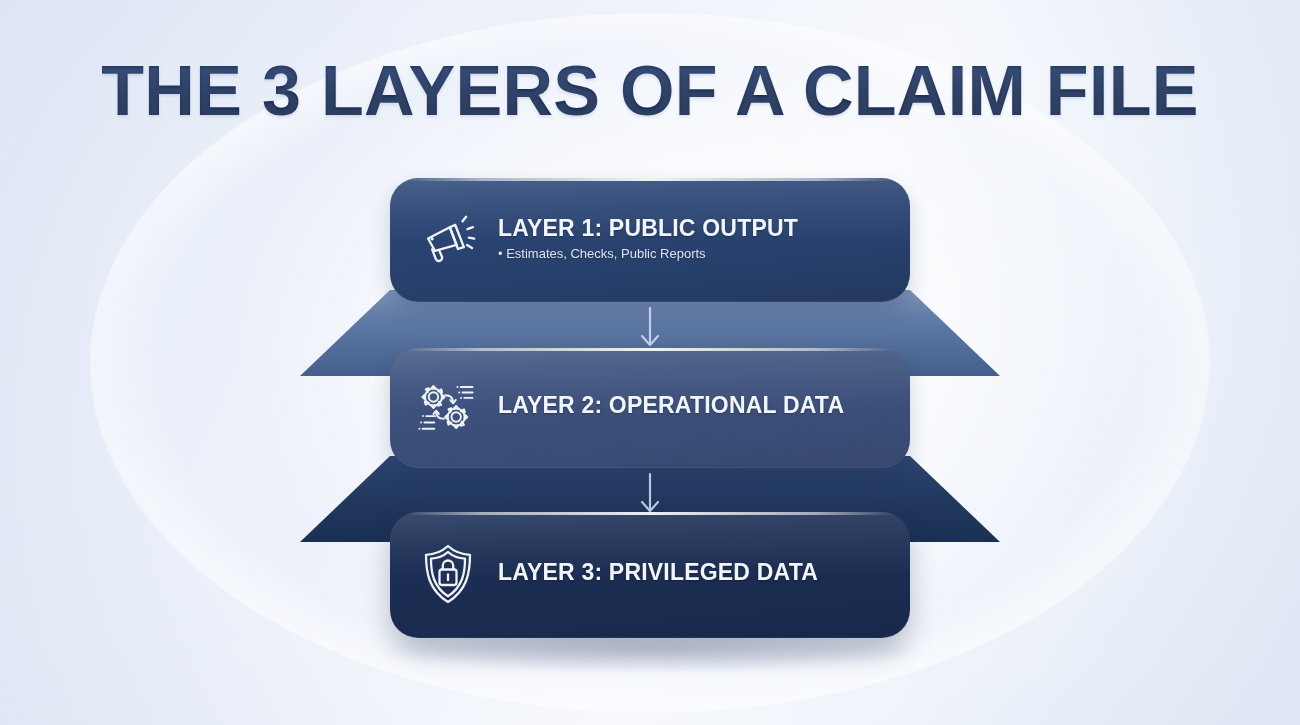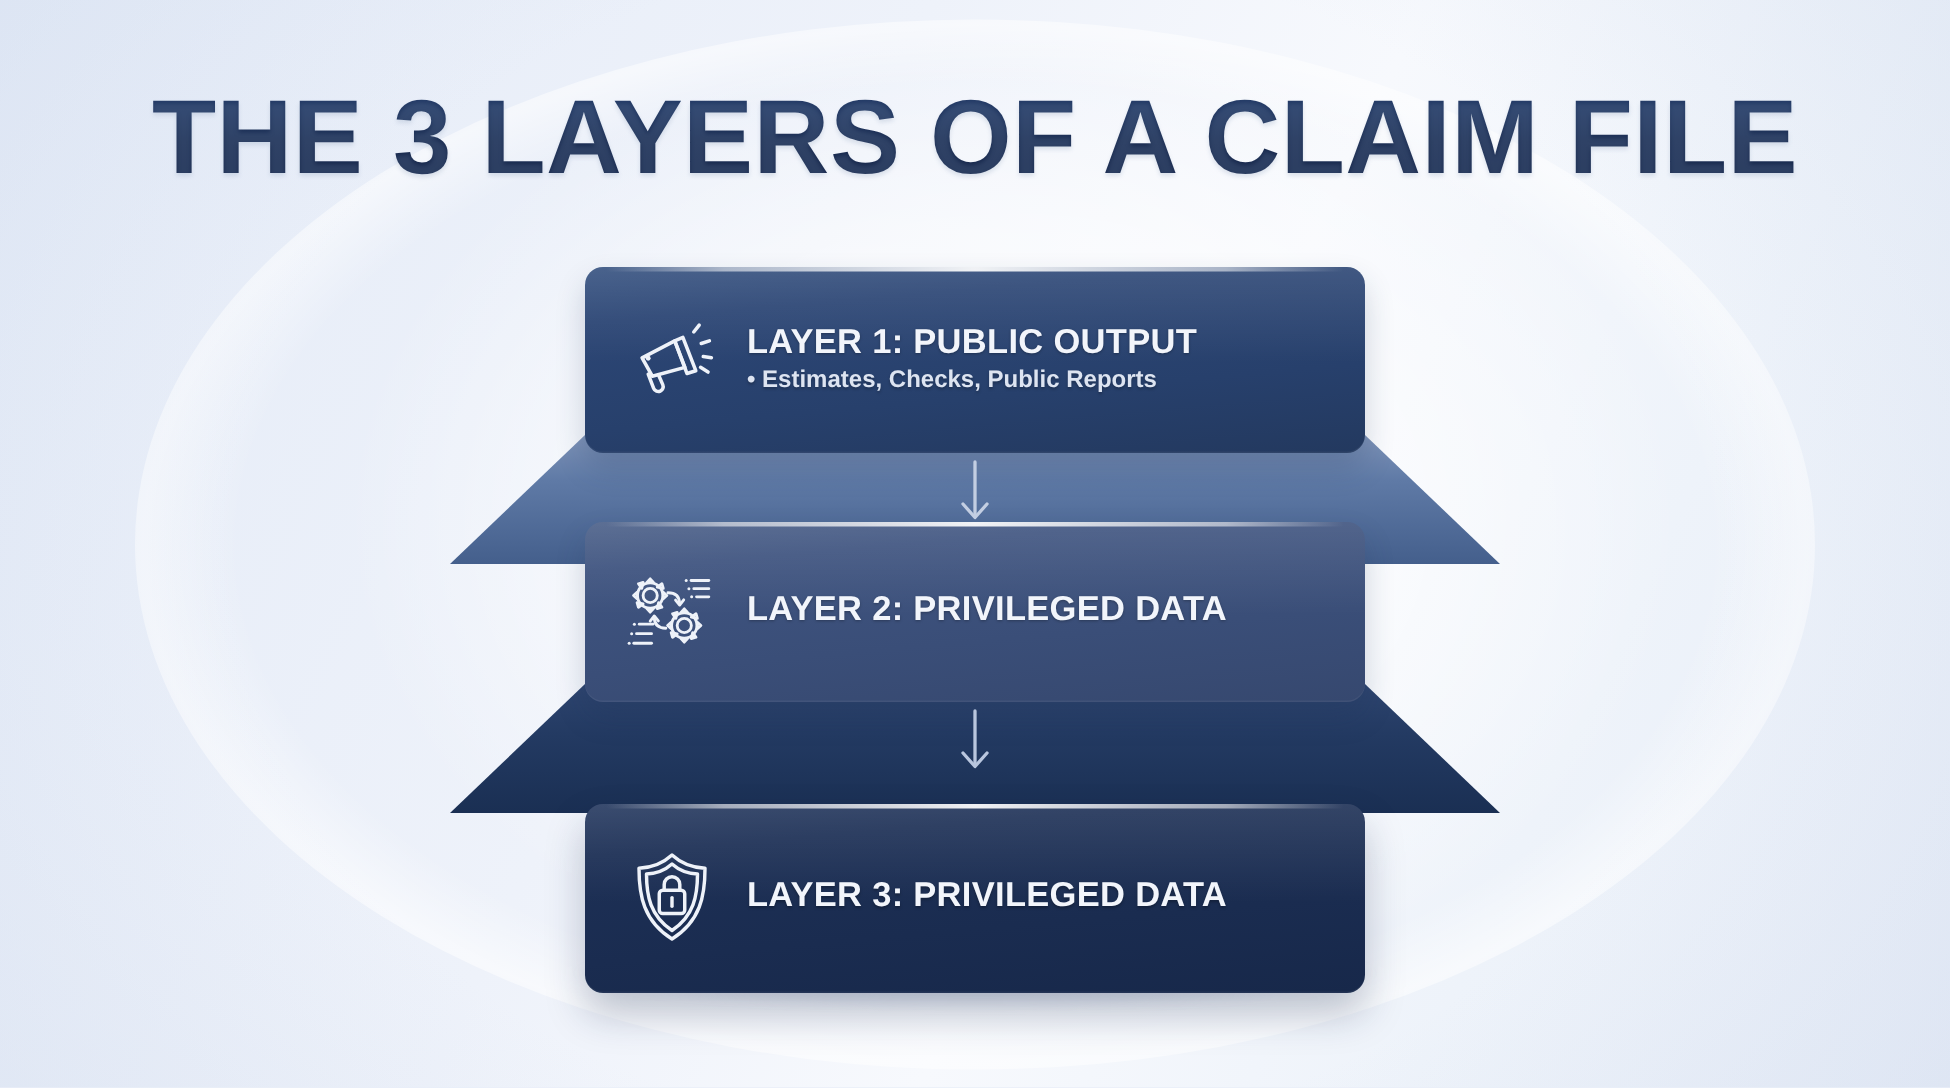--- a/index.html
+++ b/index.html
@@ -79,21 +79,21 @@
     z-index:0;
   }
   .extrude svg{ display:block; width:100%; height:100%; }
 
   
   .card{
     position:relative;
     z-index:2;
     width:520px;
     margin:0 auto;
-    border-radius:12px;
+    border-radius:28px;
     padding:22px 26px 24px 26px;
     display:flex;
     align-items:center;
     gap:18px;
     overflow:hidden;
   }
   .card::before{           
     content:"";
     position:absolute;
     left:14px; right:14px; top:0;
@@ -148,22 +148,22 @@
     font-size:23px;
     font-weight:700;
     letter-spacing:.2px;
     color:#f2f5fb;
     line-height:1.15;
     margin-bottom:4px;
     white-space:nowrap;
     text-shadow:0 1px 2px rgba(0,0,0,.28);
   }
   .layer-desc{
-    font-size:16px;
-    font-weight:700;
+    font-size:13px;
+    font-weight:400;
     line-height:1.28;
     color:#dde4f1;
     text-indent:-17px;
     padding-left:17px;
     text-shadow:0 1px 2px rgba(0,0,0,.25);
   }
   .layer-desc .bullet{ color:#dde4f1; }
 
   
   .connector{
@@ -305,33 +305,33 @@
 
           <path d="M9 41 L19 41"></path>
           <path d="M7 48 L18 48"></path>
           <path d="M5 55 L18 55"></path>
           <circle cx="5.4" cy="41" r="1.1" fill="#eef2f9" stroke="none"></circle>
           <circle cx="3.4" cy="48" r="1.1" fill="#eef2f9" stroke="none"></circle>
           <circle cx="1.6" cy="55" r="1.1" fill="#eef2f9" stroke="none"></circle>
         </svg>
       </div>
       <div class="text-wrap">
-        <div class="layer-title">LAYER 2: PRIVILEGED DATA</div>
+        <div class="layer-title">LAYER 2: OPERATIONAL DATA</div>
       </div>
     </div>
 
     <div class="connector" style="top:124px;">
       <svg width="26" height="48" viewBox="0 0 26 48" fill="none" stroke="#b9c6de" stroke-width="2.2" stroke-linecap="round" stroke-linejoin="round">
         <path d="M13 2 L13 38"></path>
         <path d="M5 30 L13 39 L21 30"></path>
       </svg>
     </div>
   </div>
 
-  <div class="block" style="margin-top:68px;">
+  <div class="block" style="margin-top:44px;">
     <div class="card card-3">
       <div class="icon-wrap">
         <svg width="56" height="62" viewBox="0 0 56 62" fill="none" stroke="#eef2f9" stroke-width="2.3" stroke-linecap="round" stroke-linejoin="round">
           <path d="M28 3 C22 8.5 14 11.5 6 11.8 C6 30 9 47 28 59 C47 47 50 30 50 11.8 C42 11.5 34 8.5 28 3 Z"></path>
           <path d="M28 9 C23.4 13.1 17.2 15.4 11 15.7 C11 30 13.4 43.6 28 53.3 C42.6 43.6 45 30 45 15.7 C38.8 15.4 32.6 13.1 28 9 Z"></path>
           <rect x="19.5" y="26.5" width="17" height="15.5" rx="2.4"></rect>
           <path d="M22.8 26.5 L22.8 22.6 C22.8 19.8 25.1 17.5 28 17.5 C30.9 17.5 33.2 19.8 33.2 22.6 L33.2 26.5"></path>
           <path d="M28 31.4 L28 37.2"></path>
         </svg>
       </div>

